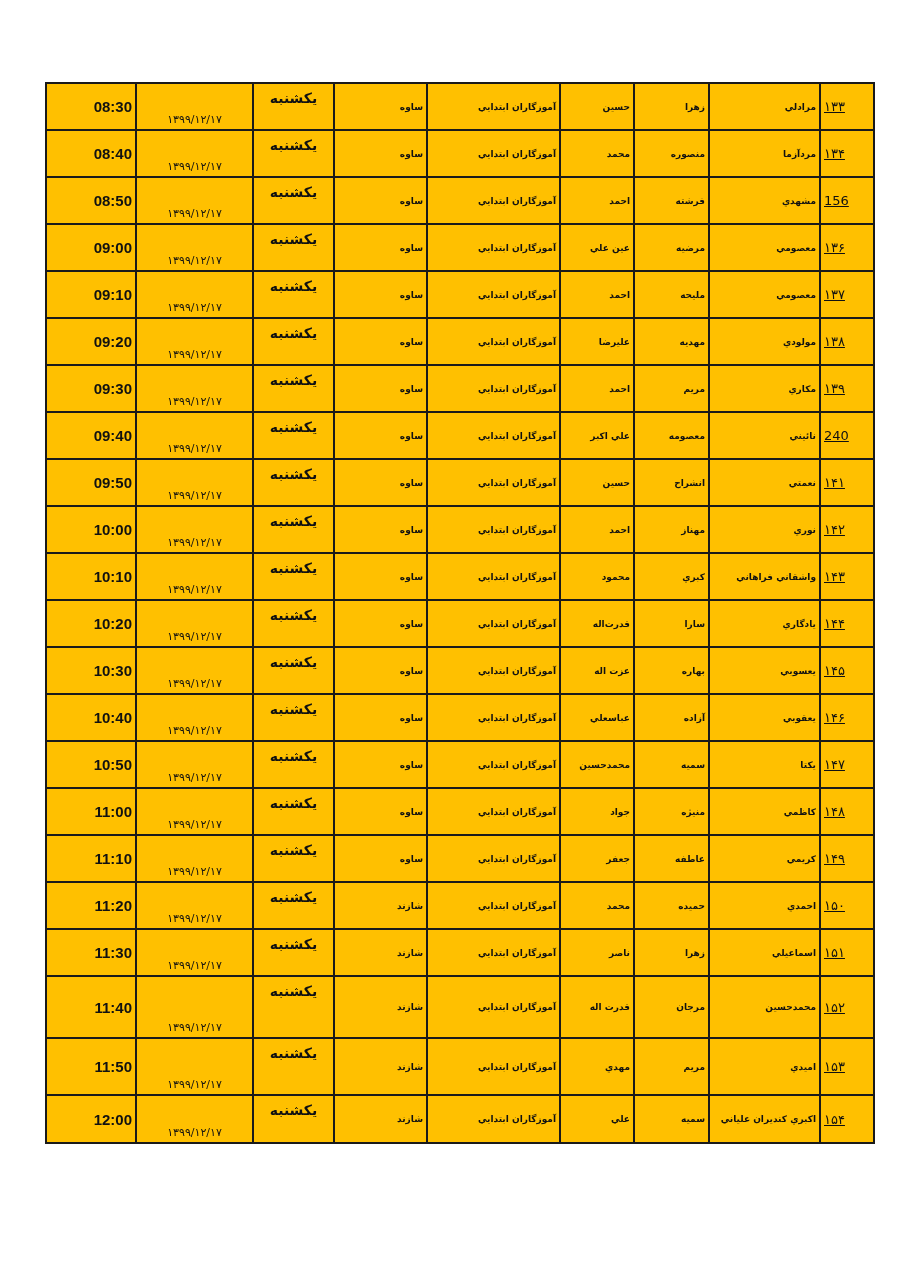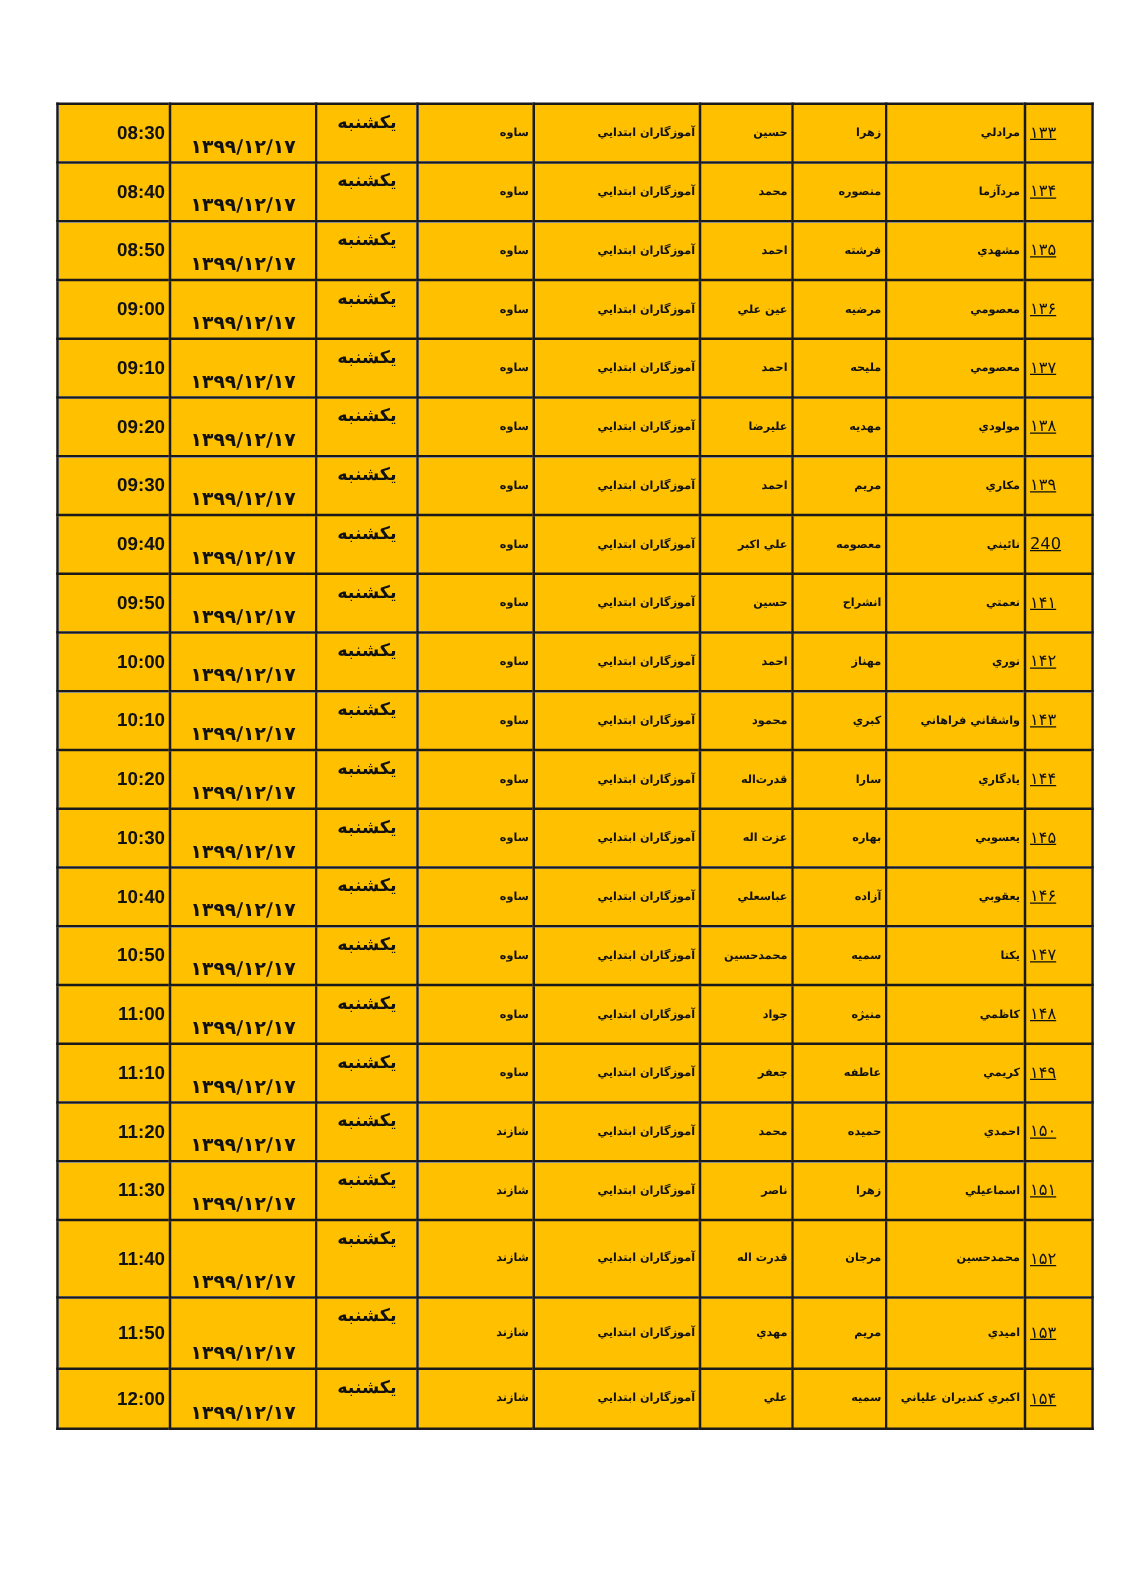--- a/index.html
+++ b/index.html
@@ -3,21 +3,21 @@
   <meta charset="utf-8">
   <style>
     html, body { margin:0; padding:0; background:#ffffff; }
     body { width:900px; height:1273px; position:relative; overflow:hidden; font-family:"DejaVu Sans", sans-serif; }
     .table-wrap { position:absolute; left:45px; top:82px; width:828px; }
     table { border-collapse:collapse; width:828px; table-layout:fixed; direction:rtl; }
     td { background:#FFC000; border:2px solid #1a1a1a; padding:0 3px; color:#111; overflow:hidden; white-space:nowrap; }
     td.c-num { font-size:13px; text-align:left; font-family:"DejaVu Sans", sans-serif;text-decoration:underline; }
     td.c-small { font-size:9px; font-weight:bold; text-align:right; vertical-align:middle; }
     td.c-day { font-size:14px; text-align:center; font-weight:bold; vertical-align:top; padding-top:6px;margin-left:28px; }
-    td.c-date { font-size:15px; text-align:center; font-weight:bold; vertical-align:bottom; padding-bottom:3px; direction:ltr; letter-spacing:1px; }
+    td.c-date { font-size:11px; text-align:center; font-weight:normal; vertical-align:bottom; padding-bottom:3px; direction:ltr; letter-spacing:1px; }
     td.c-time { font-size:15px; font-weight:bold; text-align:right; direction:ltr; font-family:"Liberation Sans", sans-serif; }
     .badge { position:absolute; left:0; top:1302px; width:101px; height:19px; background:#3a3a3a; color:#fff; font-family:"Liberation Sans", sans-serif; font-size:11px; font-style:italic; font-weight:bold; line-height:19px; padding-left:5px; box-sizing:border-box; }
     .badge .accent { color:#f0a020; }
   </style>
 </head>
 <body>
 
 <div class="table-wrap">
   <table>
     <colgroup>
@@ -48,21 +48,21 @@
           <td class="c-small">مردآزما</td>
           <td class="c-small">منصوره</td>
           <td class="c-small">محمد</td>
           <td class="c-small">آموزگاران ابتدايي</td>
           <td class="c-small">ساوه</td>
           <td class="c-day">يكشنبه</td>
           <td class="c-date">۱۳۹۹/۱۲/۱۷</td>
           <td class="c-time">08:40</td>
         </tr>
         <tr style="height: 47px;">
-          <td class="c-num">۱۳۵</td>
+          <td class="c-num">156</td>
           <td class="c-small">مشهدي</td>
           <td class="c-small">فرشته</td>
           <td class="c-small">احمد</td>
           <td class="c-small">آموزگاران ابتدايي</td>
           <td class="c-small">ساوه</td>
           <td class="c-day">يكشنبه</td>
           <td class="c-date">۱۳۹۹/۱۲/۱۷</td>
           <td class="c-time">08:50</td>
         </tr>
         <tr style="height: 47px;">

